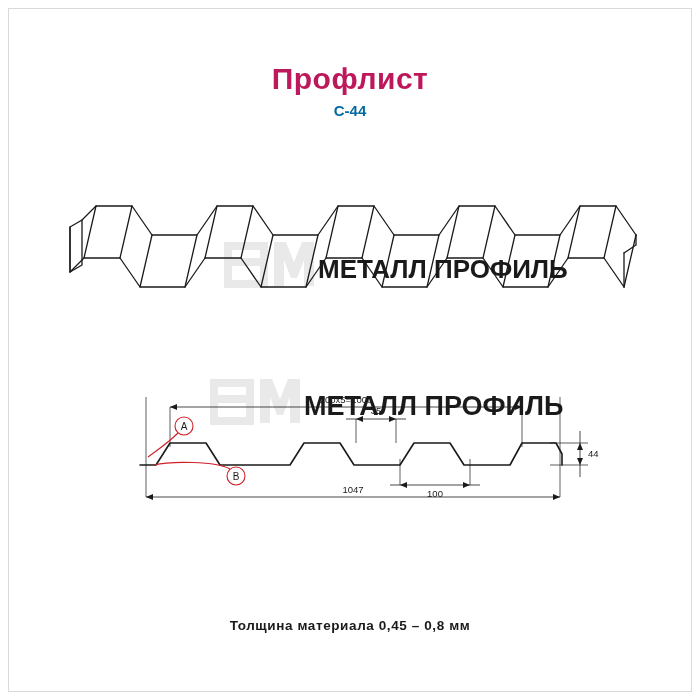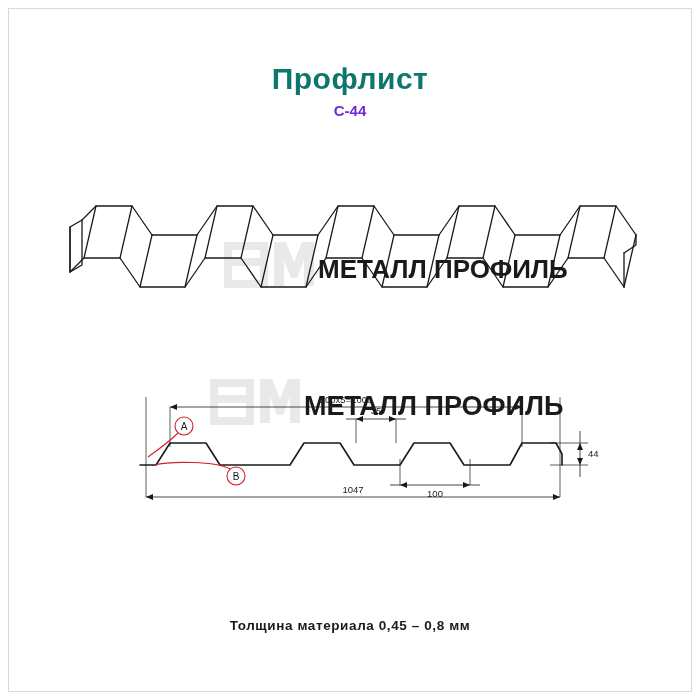--- a/index.html
+++ b/index.html
@@ -31,31 +31,31 @@
   }
   .title {
     position: absolute;
     left: 0;
     top: 62px;
     width: 700px;
     text-align: center;
     font-size: 30px;
     font-weight: bold;
     letter-spacing: 0.5px;
-    color: #0f766e;
+    color: #be185d;
   }
   .subtitle {
     position: absolute;
     left: 0;
     top: 102px;
     width: 700px;
     text-align: center;
     font-size: 15px;
     font-weight: bold;
-    color: #6d28d9;
+    color: #0369a1;
   }
   .footer-note {
     position: absolute;
     left: 0;
     top: 618px;
     width: 700px;
     text-align: center;
     font-size: 13.5px;
     font-weight: bold;
     letter-spacing: 0.6px;

